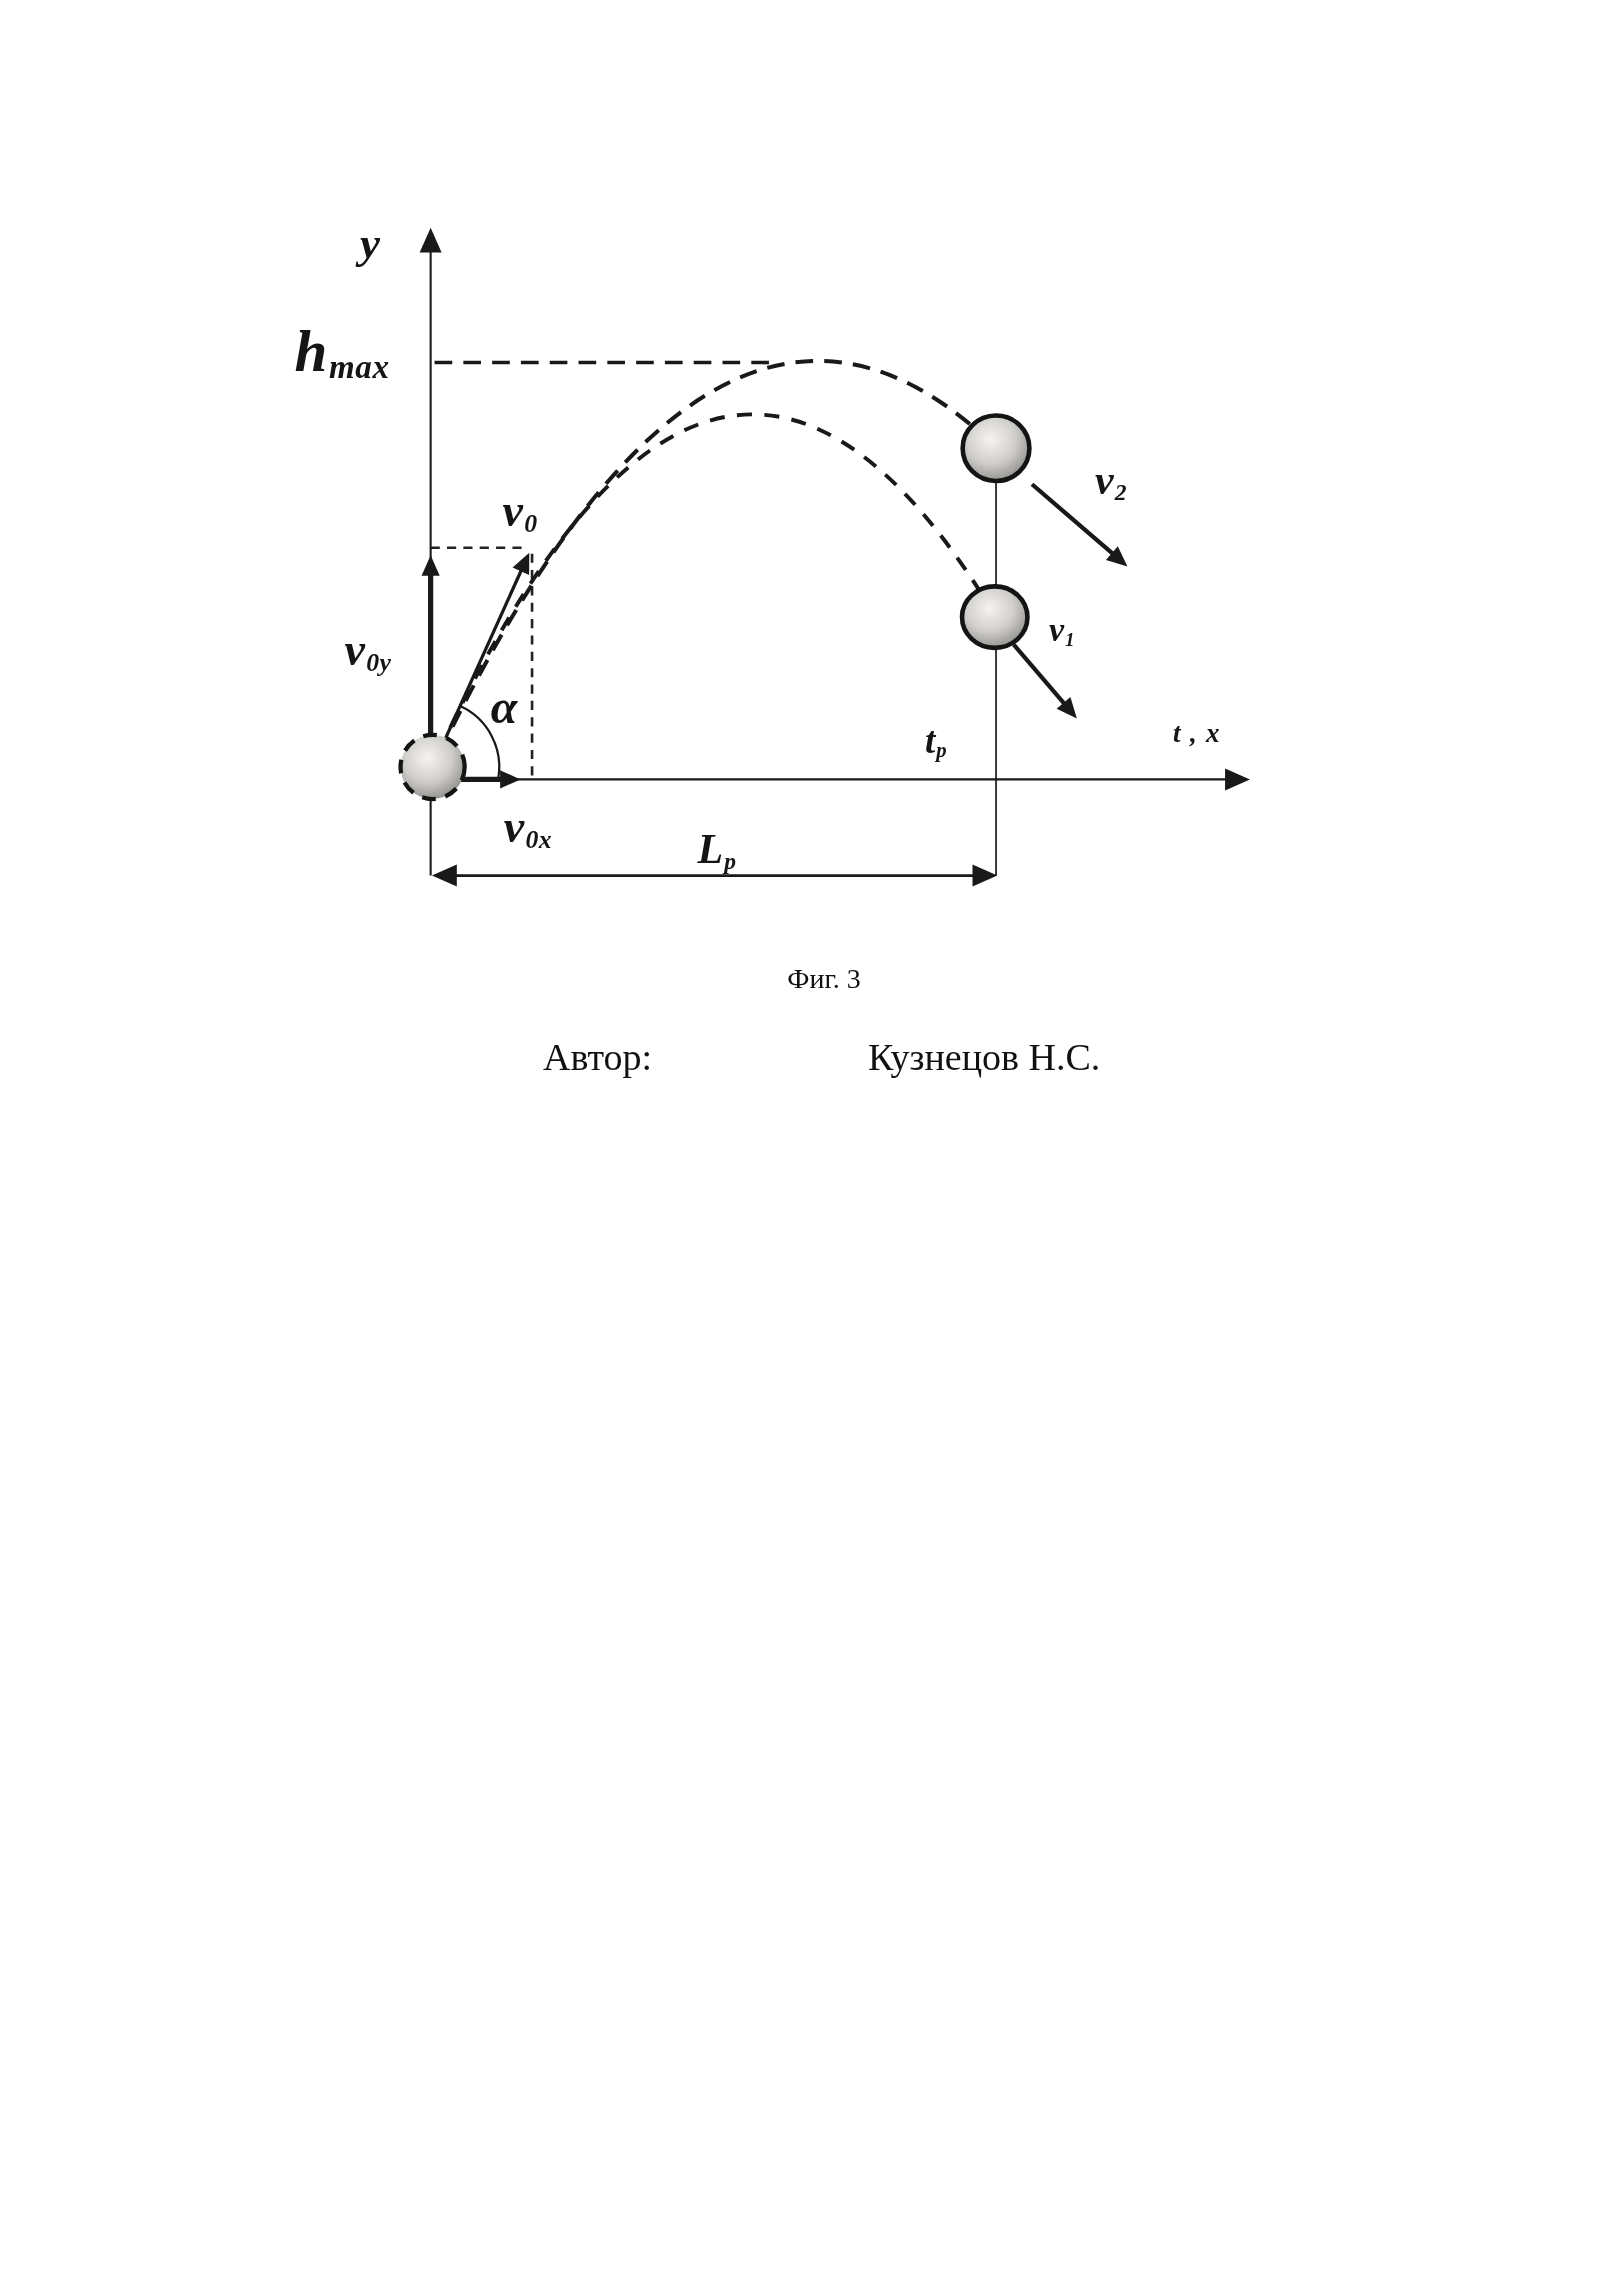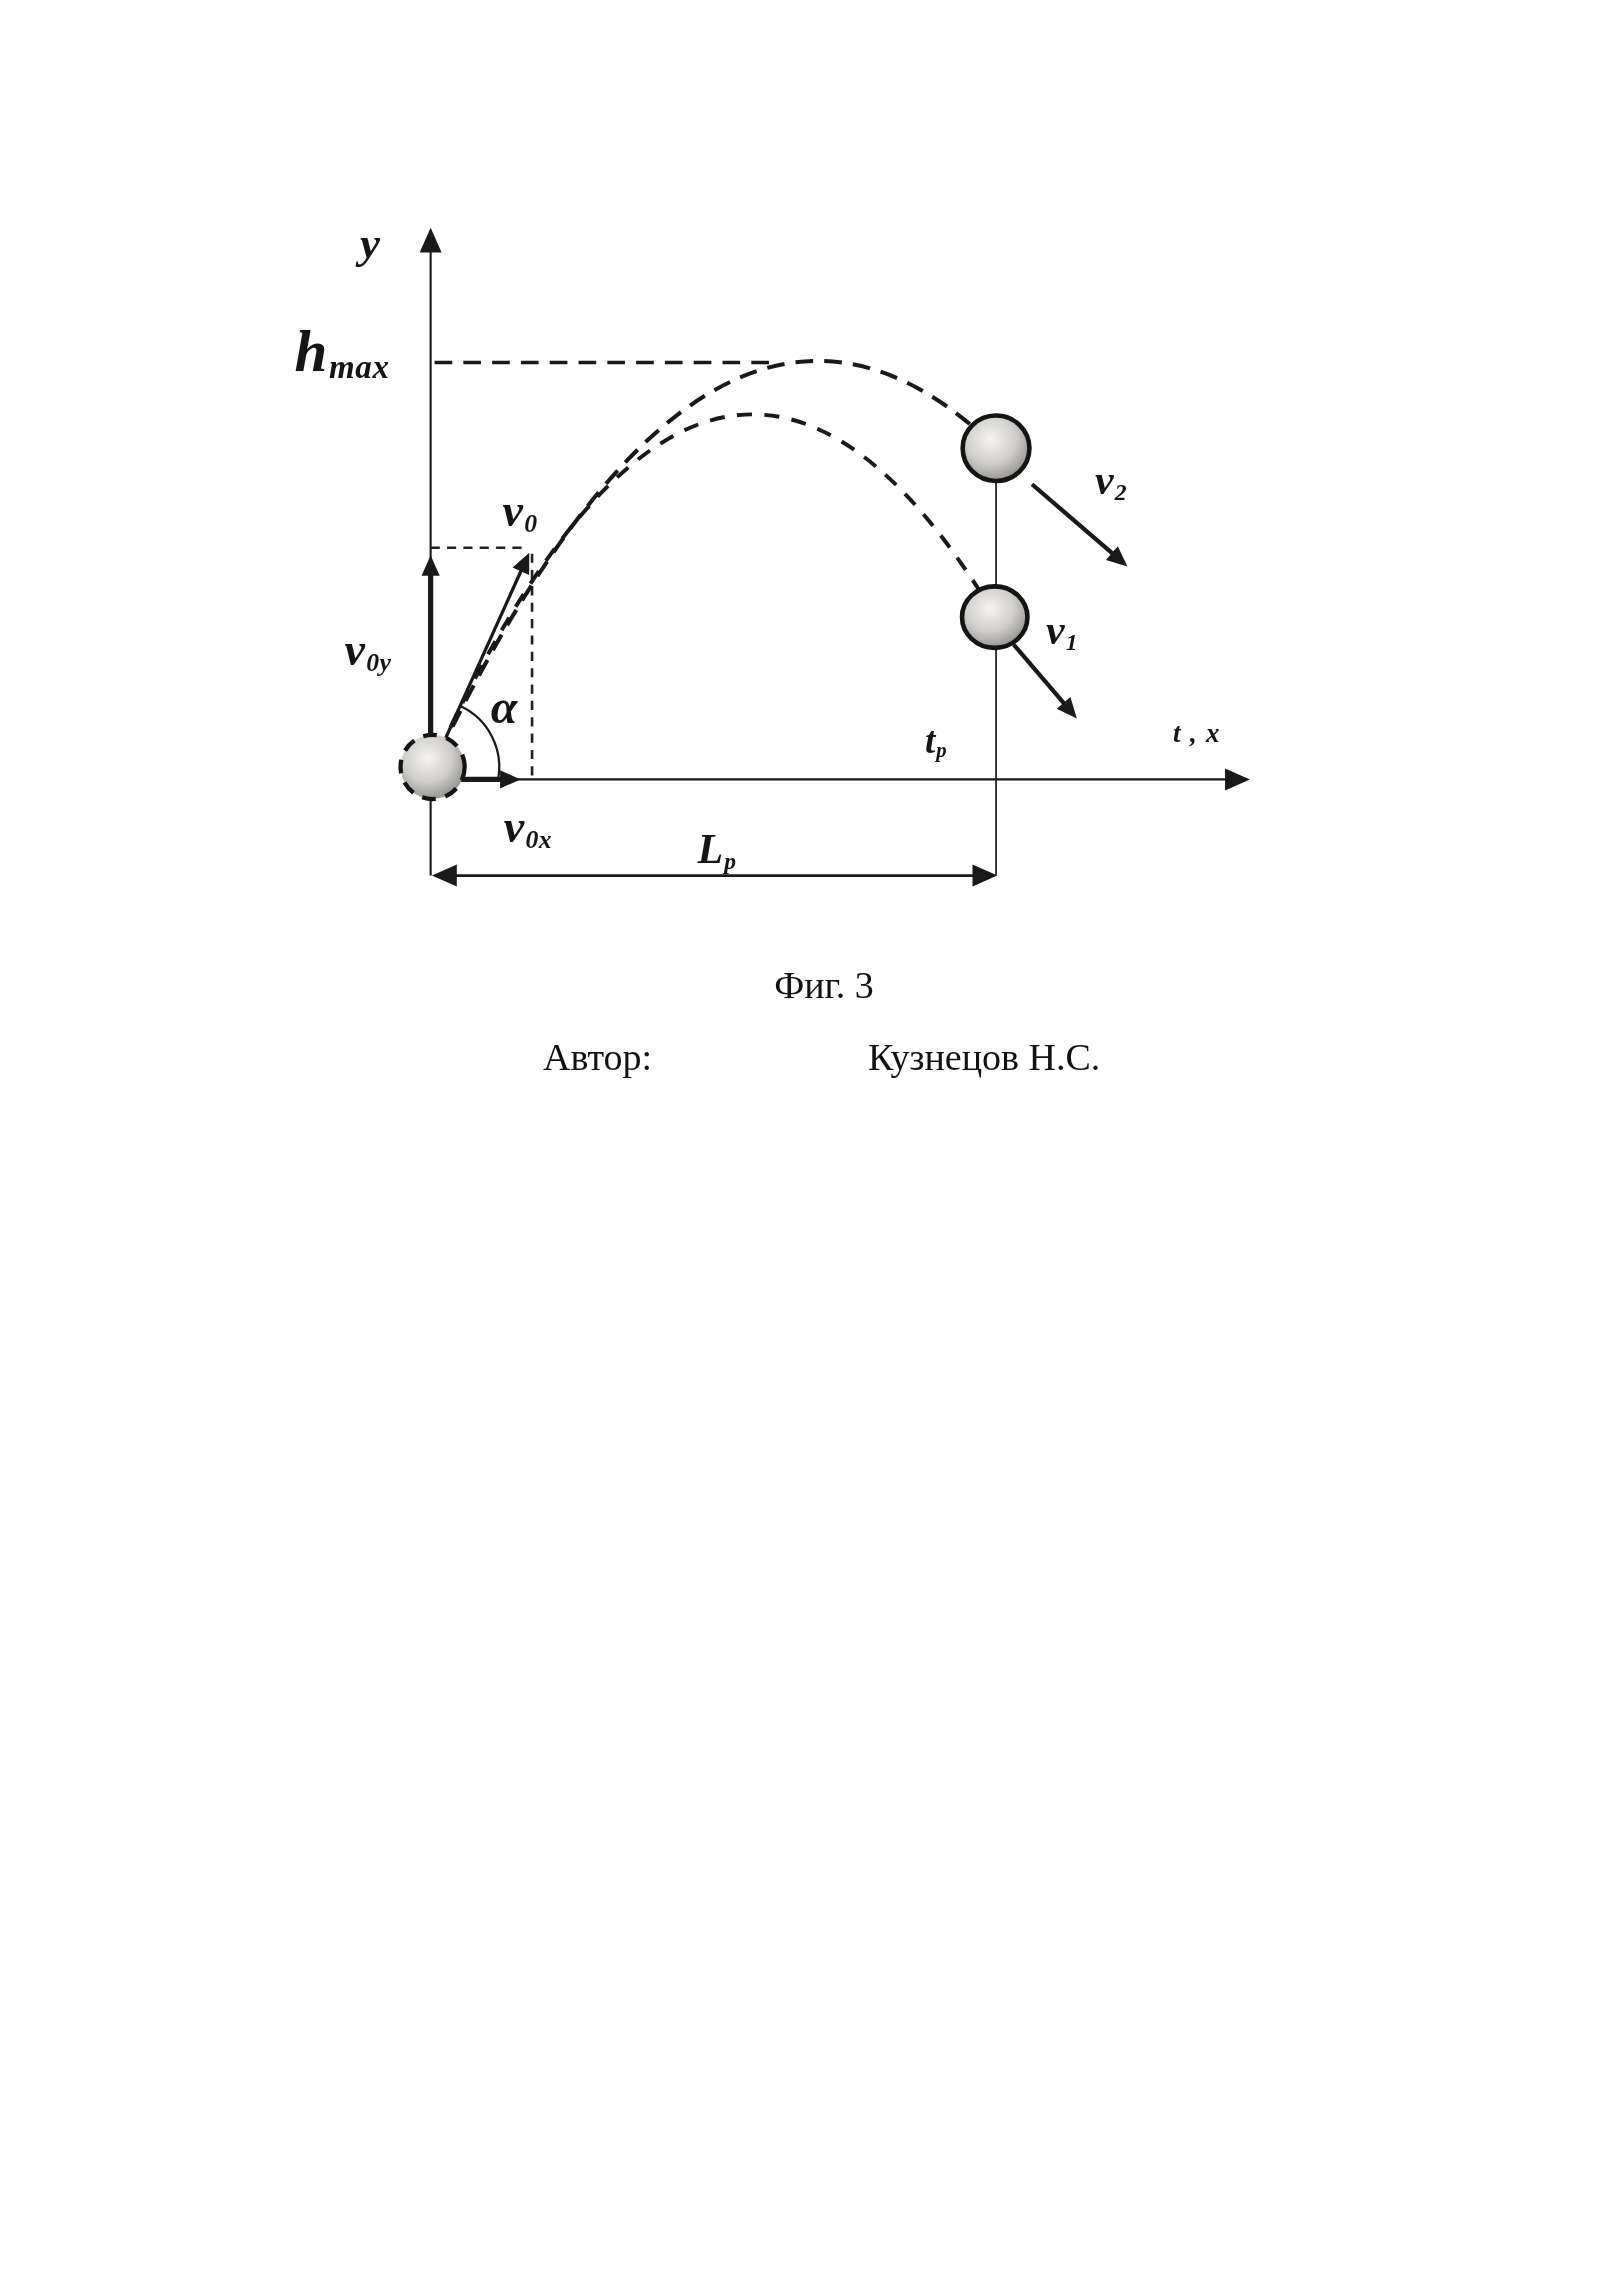--- a/index.html
+++ b/index.html
@@ -37,21 +37,21 @@
     font-size:0.56em;
     transform:translateY(0.24em);
     margin-left:0.05em;
     letter-spacing:0.02em;
   }
   .axis-label{font-weight:bold;}
   .fig-caption{
     position:absolute;
     left:824px; top:963px;
     transform:translateX(-50%);
-    font-size:38px;
+    font-size:28px;
     white-space:nowrap;
     color:#111;
   }
   .author-label{
     position:absolute;
     left:543px; top:1035px;
     font-size:38px;
     white-space:nowrap;
     color:#111;
   }
@@ -145,21 +145,21 @@
   </div>
 
   <div class="mlabel axis-label" style="left:1197px;top:733px;font-size:27px;letter-spacing:1.3px;">
     <span>t , x</span>
   </div>
 
   <div class="mlabel" style="left:1111px;top:480px;font-size:42px;">
     <span class="m">v</span><span class="s">2</span>
   </div>
 
-  <div class="mlabel" style="left:1062px;top:630px;font-size:42px;">
+  <div class="mlabel" style="left:1062px;top:630px;font-size:34px;">
     <span class="m">v</span><span class="s">1</span>
   </div>
 
   <div class="fig-caption">Фиг. 3</div>
   <div class="author-label">Автор:</div>
   <div class="author-name">Кузнецов Н.С.</div>
 
 </div>
 
 

